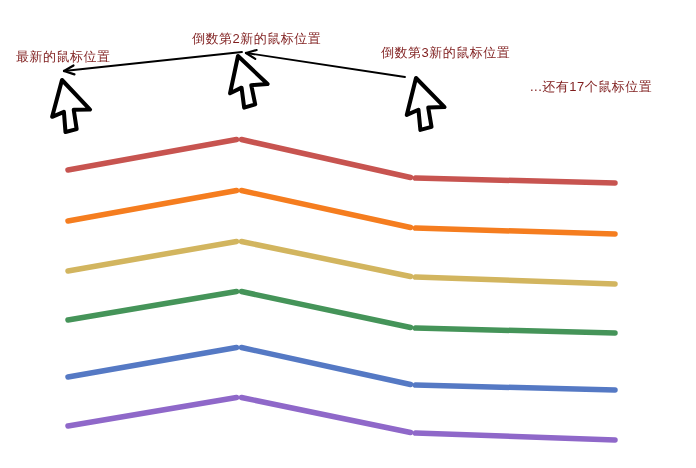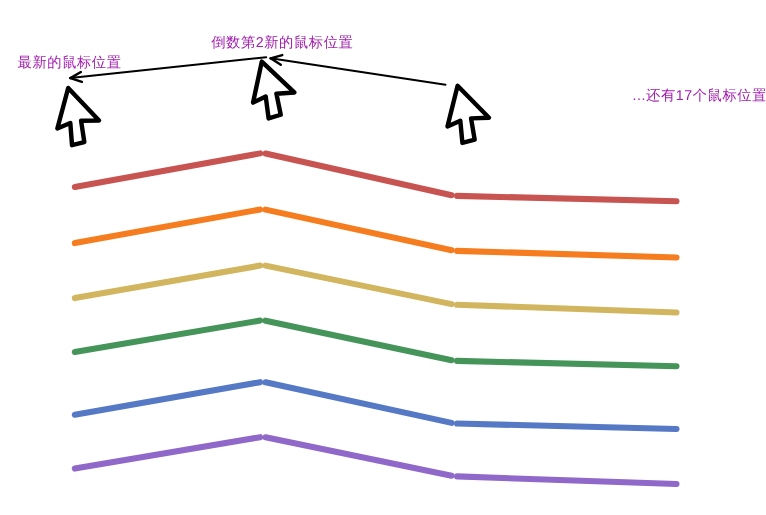--- a/index.html
+++ b/index.html
@@ -2,27 +2,27 @@
 <html><head>
 <meta charset="utf-8">
 <style>
   html,body{margin:0;padding:0;background:#fff;}
   #stage{
     position:relative;width:696px;height:468px;background:#fff;overflow:hidden;
     font-family:"Liberation Sans", sans-serif;
   }
   #scene{position:absolute;left:0;top:0;}
   .anno-label{
-    position:absolute;font-size:13px;line-height:15px;color:#a21caf;
+    position:absolute;font-size:13px;line-height:15px;color:#7f1d1d;
     white-space:nowrap;letter-spacing:0.5px;
   }
   .label-latest{left:16px;top:49px;text-align:right;}
   .label-second{left:192px;top:31px;}
   .label-third{left:381px;top:45px;}
-  .label-more{left:575px;top:79px;}
+  .label-more{left:530px;top:79px;}
 </style>
 </head>
 <body>
 
 <div id="stage">
   <svg id="scene" width="696" height="468" viewBox="0 0 696 468">
       <g>
         <line x1="68" y1="170" x2="236.54009538399964" y2="139.4459476204445" stroke="#c75450" stroke-width="5.5" stroke-linecap="round"></line>
         <line x1="241.43947394254002" y1="139.54677864229345" x2="410.56052605746" y2="177.45322135770655" stroke="#c75450" stroke-width="5.5" stroke-linecap="round"></line>
         <line x1="415.4992344954533" y1="178.06186223998648" x2="615" y2="183" stroke="#c75450" stroke-width="5.5" stroke-linecap="round"></line>
@@ -62,14 +62,15 @@
         <line x1="246" y1="53" x2="255.2620238127953" y2="58.934215608756794" stroke="#000000" stroke-width="2.2" stroke-linecap="round"></line>
         <line x1="246" y1="53" x2="256.6009294125823" y2="50.063966010168116" stroke="#000000" stroke-width="2.2" stroke-linecap="round"></line>
       </g>
       <path d="M0 0 L31 19 L17 23 L24 39 L15 44 L9 27 L0 34 Z" transform="translate(62,80) rotate(15) scale(1.12)" fill="#ffffff" stroke="#000000" stroke-width="3.6" stroke-linejoin="round"></path>
       <path d="M0 0 L31 19 L17 23 L24 39 L15 44 L9 27 L0 34 Z" transform="translate(238,56) rotate(12) scale(1.12)" fill="#ffffff" stroke="#000000" stroke-width="3.6" stroke-linejoin="round"></path>
       <path d="M0 0 L31 19 L17 23 L24 39 L15 44 L9 27 L0 34 Z" transform="translate(416,78) rotate(14) scale(1.12)" fill="#ffffff" stroke="#000000" stroke-width="3.6" stroke-linejoin="round"></path>
     </svg>
 
   <div class="anno-label label-latest">最新的鼠标位置</div>
   <div class="anno-label label-second">倒数第2新的鼠标位置</div>
+  <div class="anno-label label-third">倒数第3新的鼠标位置</div>
   <div class="anno-label label-more">...还有17个鼠标位置</div>
 </div>
 
 </body></html>

